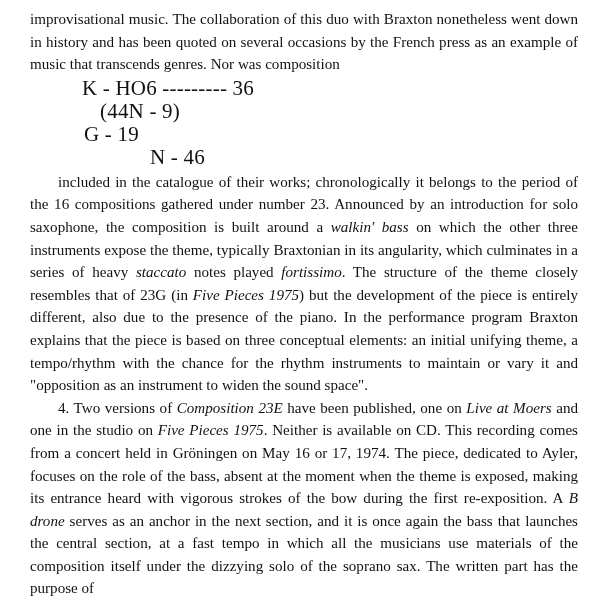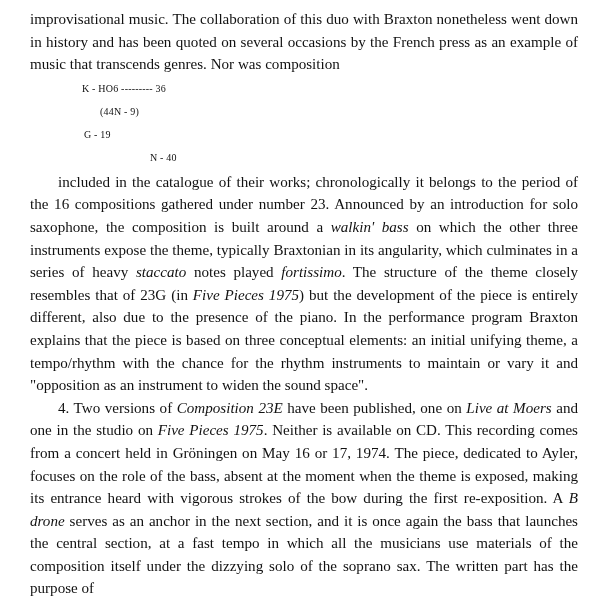--- a/index.html
+++ b/index.html
@@ -42,21 +42,21 @@
   }
   .para.no-indent {
     text-indent: 0;
   }
   .it { font-style: italic; }
 
   
   .formula-block {
     margin: 1px 0 2px 0;
     font-family: "Liberation Serif", serif;
-    font-size: 10px;
+    font-size: 21px;
     line-height: 23px;
     text-align: left;
   }
   .formula-line {
     white-space: pre;
     letter-spacing: 0.2px;
   }
   .f1 { padding-left: 52px; }
   .f2 { padding-left: 70px; }
   .f3 { padding-left: 54px; }
@@ -67,21 +67,21 @@
 
 <div class="page">
   <div class="body-text">
 
     <p class="para no-indent">improvisational music. The collaboration of this duo with Braxton nonetheless went down in history and has been quoted on several occasions by the French press as an example of music that transcends genres. Nor was composition</p>
 
     <div class="formula-block">
       <div class="formula-line f1">K - HO6 --------- 36</div>
       <div class="formula-line f2">(44N - 9)</div>
       <div class="formula-line f3">G - 19</div>
-      <div class="formula-line f4">N - 40</div>
+      <div class="formula-line f4">N - 46</div>
     </div>
 
     <p class="para indent">
       <span>included in the catalogue of their works; chronologically it belongs to the period of the 16 compositions gathered under number 23. Announced by an introduction for solo saxophone, the composition is built around a </span><span class="it">walkin' bass</span><span> on which the other three instruments expose the theme, typically Braxtonian in its angularity, which culminates in a series of heavy </span><span class="it">staccato</span><span> notes played </span><span class="it">fortissimo</span><span>. The structure of the theme closely resembles that of 23G (in </span><span class="it">Five Pieces 1975</span><span>) but the development of the piece is entirely different, also due to the presence of the piano. In the performance program Braxton explains that the piece is based on three conceptual elements: an initial unifying theme, a tempo/rhythm with the chance for the rhythm instruments to maintain or vary it and "opposition as an instrument to widen the sound space".</span>
     </p>
 
     <p class="para indent">
       <span>4. Two versions of </span><span class="it">Composition 23E</span><span> have been published, one on </span><span class="it">Live at Moers</span><span> and one in the studio on </span><span class="it">Five Pieces 1975</span><span>. Neither is available on CD. This recording comes from a concert held in Gröningen on May 16 or 17, 1974. The piece, dedicated to Ayler, focuses on the role of the bass, absent at the moment when the theme is exposed, making its entrance heard with vigorous strokes of the bow during the first re-exposition. A </span><span class="it">B drone</span><span> serves as an anchor in the next section, and it is once again the bass that launches the central section, at a fast tempo in which all the musicians use materials of the composition itself under the dizzying solo of the soprano sax. The written part has the purpose of</span>
     </p>
 

